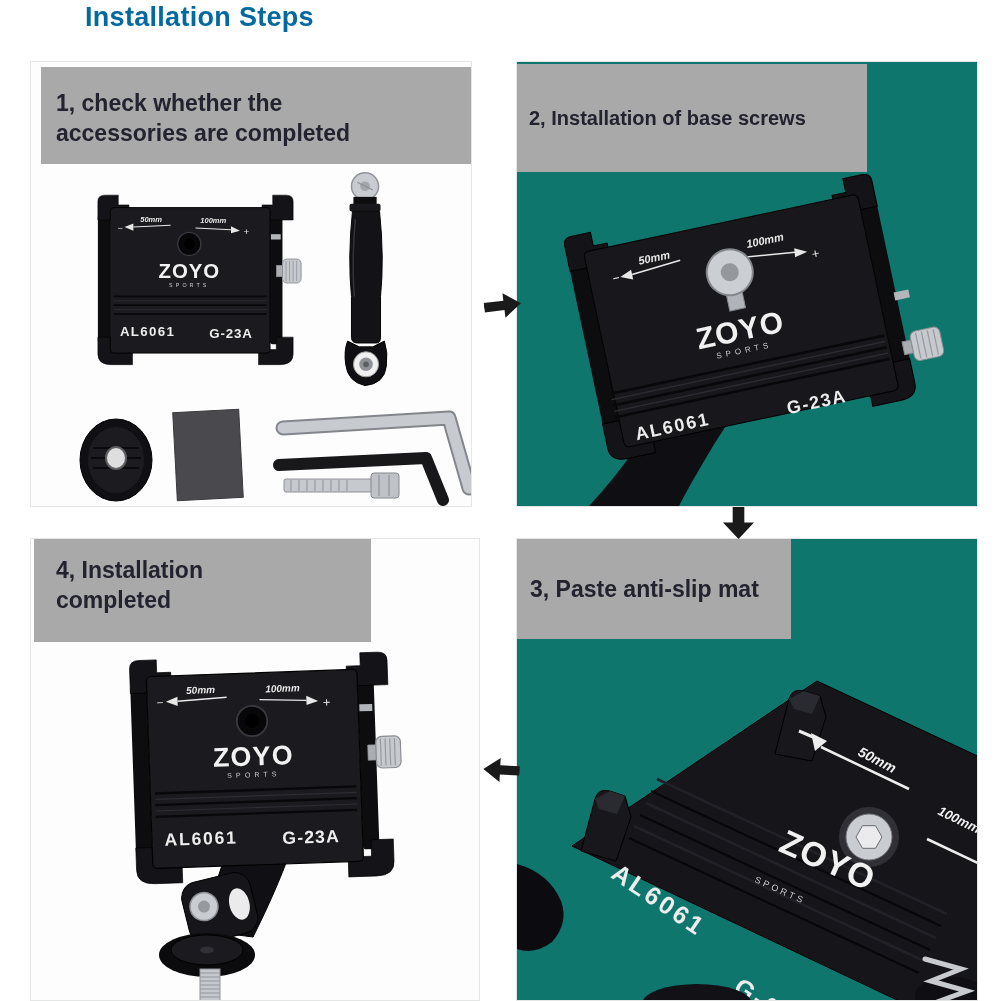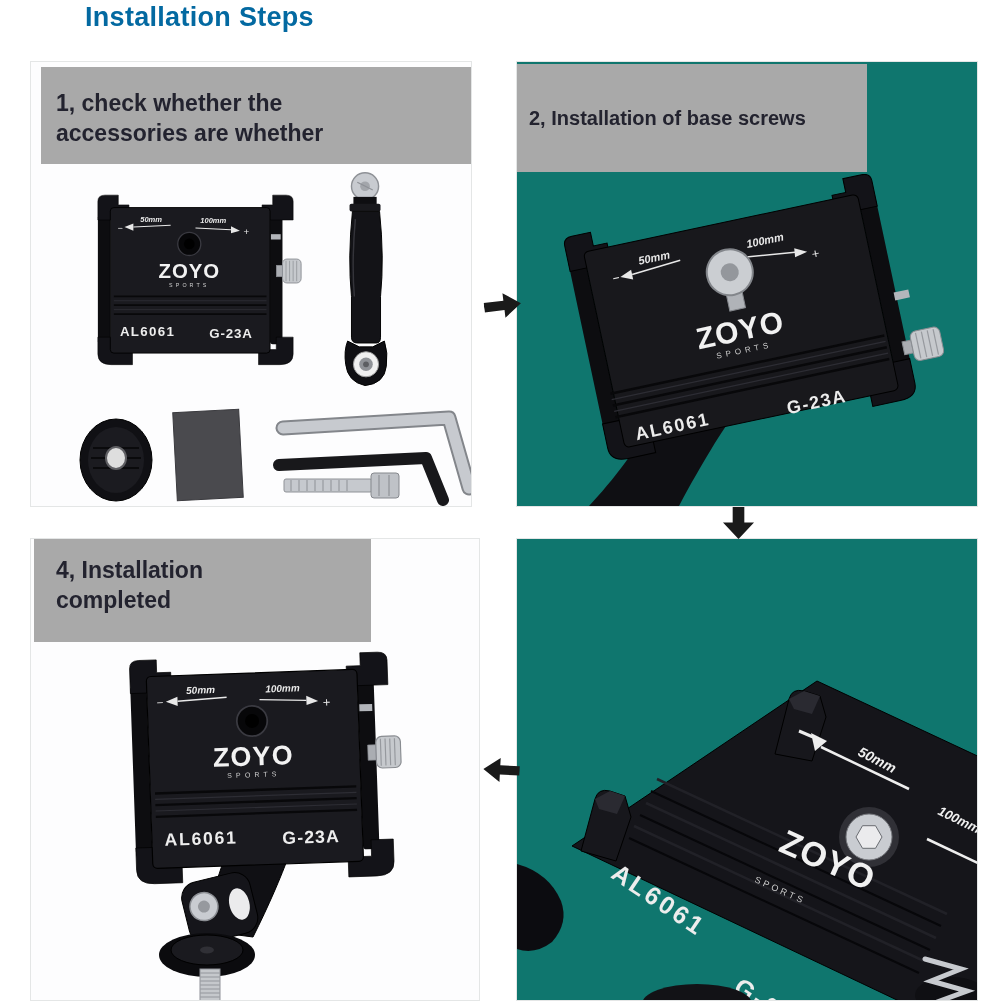--- a/index.html
+++ b/index.html
@@ -96,21 +96,21 @@
       </g>
     </symbol>
   </defs>
 </svg>
 
 <div class="abs page-title">Installation Steps</div>
 
 <section id="panel1" class="panel light">
   <div id="banner1" class="banner">
     <span class="ln">1, check whether the</span>
-    <span class="ln">accessories are whether</span>
+    <span class="ln">accessories are completed</span>
   </div>
 
   <svg class="abs" style="left:58px;top:126px;width:213px;height:182px" viewBox="0 0 240 205">
     <use href="#mount-front"></use>
   </svg>
 
   <svg class="abs" style="left:305px;top:108px;width:60px;height:226px" viewBox="0 0 62 232">
     <circle cx="30" cy="16" r="14" fill="#c8cbd0" stroke="#8e9196" stroke-width="1.5"></circle>
     <circle cx="30" cy="16" r="5" fill="#a3a6ab"></circle>
     <line x1="22" y1="12" x2="38" y2="20" stroke="#8e9196" stroke-width="1.2"></line>
@@ -214,20 +214,23 @@
         <line x1="383" y1="194" x2="383" y2="220" stroke="#96999e" stroke-width="1.2"></line>
         <line x1="389" y1="194" x2="389" y2="220" stroke="#96999e" stroke-width="1.2"></line>
         <line x1="395" y1="194" x2="395" y2="220" stroke="#96999e" stroke-width="1.2"></line>
         <line x1="401" y1="194" x2="401" y2="220" stroke="#96999e" stroke-width="1.2"></line>
       </g>
     </g>
   </svg>
 </section>
 
 <section id="panel3" class="panel cool">
+  <div id="banner3" class="banner">
+    <span class="ln">3, Paste anti-slip mat</span>
+  </div>
 
   <svg class="abs" style="left:0;top:100px;width:462px;height:361px" viewBox="0 0 462 361">
 
     <polygon points="300,42 760,257 515,425 55,207" fill="#15151a" stroke="#000"></polygon>
 
     <g>
       <line x1="140" y1="140" x2="430" y2="275" stroke="#212127" stroke-width="2.5"></line>
       <line x1="134" y1="152" x2="424" y2="287" stroke="#07070a" stroke-width="2"></line>
       <line x1="129" y1="164" x2="419" y2="299" stroke="#212127" stroke-width="2.5"></line>
       <line x1="123" y1="176" x2="413" y2="311" stroke="#07070a" stroke-width="2"></line>

